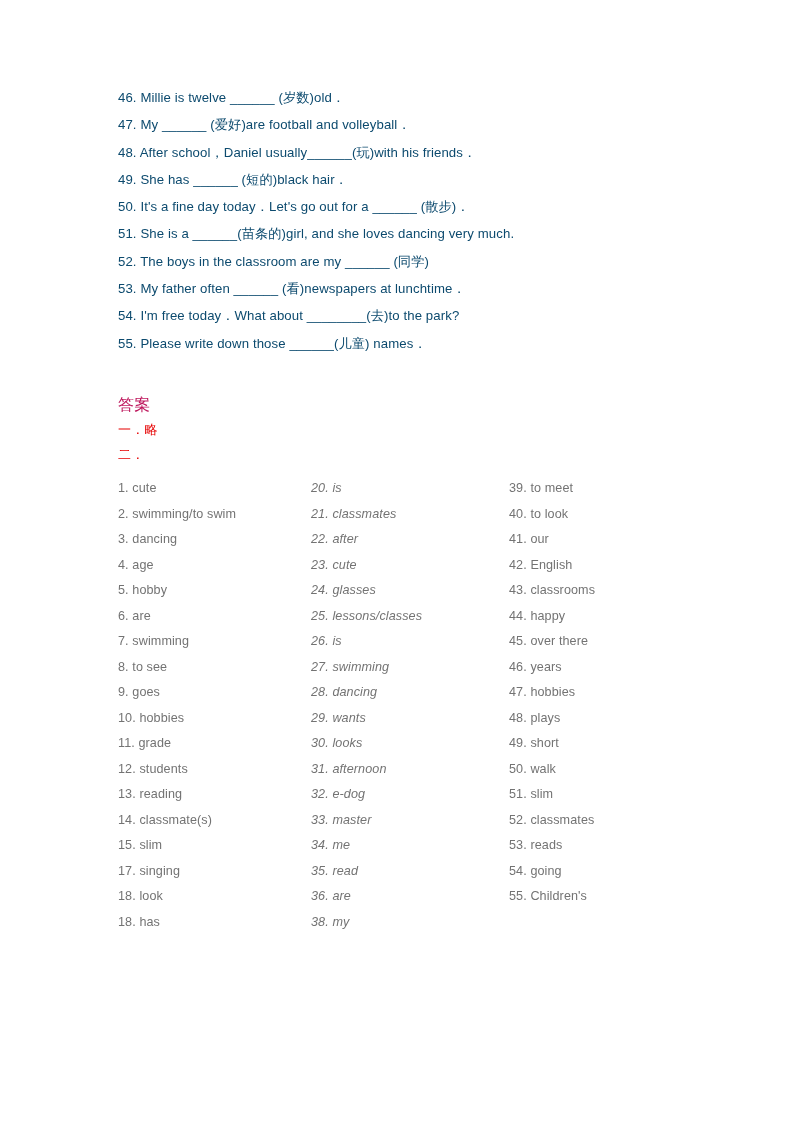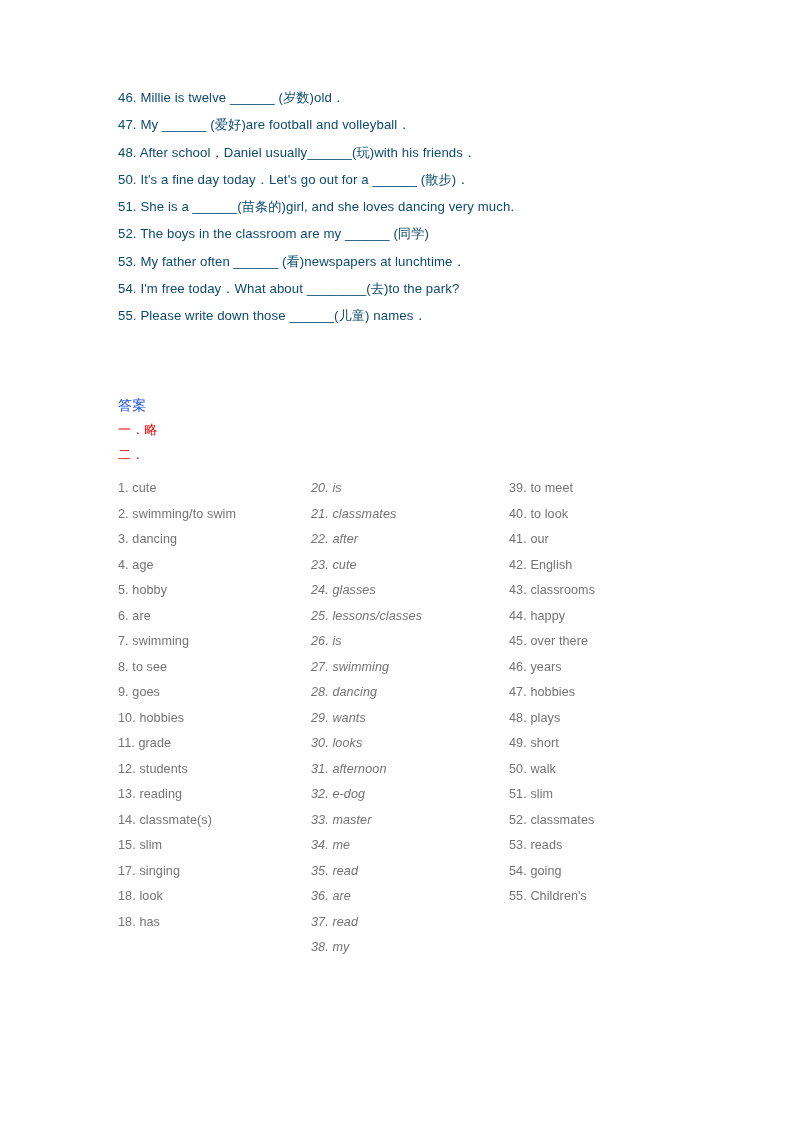--- a/index.html
+++ b/index.html
@@ -39,23 +39,23 @@
   }
 
   
   .ans-header {
     position: absolute;
     left: 118px;
     top: 393px;
     width: 400px;
   }
   .ans-title {
-    font-size: 14px;
+    font-size: 16px;
     line-height: 24px;
-    color: #1d4ed8;
+    color: #be185d;
     letter-spacing: 0.3px;
   }
   .ans-sub {
     font-size: 13px;
     line-height: 25px;
     color: #e60000;
     letter-spacing: 0.3px;
   }
 
   
@@ -85,20 +85,21 @@
 </style>
 </head>
 <body>
 
 <div class="page">
 
   <div class="questions">
     <div class="q-line">46. Millie is twelve ______ (岁数)old．</div>
     <div class="q-line">47. My ______ (爱好)are football and volleyball．</div>
     <div class="q-line">48. After school，Daniel usually______(玩)with his friends．</div>
+    <div class="q-line">49. She has ______ (短的)black hair．</div>
     <div class="q-line">50. It's a fine day today．Let's go out for a ______ (散步)．</div>
     <div class="q-line">51. She is a ______(苗条的)girl, and she loves dancing very much.</div>
     <div class="q-line">52. The boys in the classroom are my ______ (同学)</div>
     <div class="q-line">53. My father often ______ (看)newspapers at lunchtime．</div>
     <div class="q-line">54. I'm free today．What about ________(去)to the park?</div>
     <div class="q-line">55. Please write down those ______(儿童) names．</div>
   </div>
 
   <div class="ans-header">
     <div class="ans-title">答案</div>
@@ -140,21 +141,20 @@
       <div class="ans-item">27. swimming</div>
       <div class="ans-item">28. dancing</div>
       <div class="ans-item">29. wants</div>
       <div class="ans-item">30. looks</div>
       <div class="ans-item">31. afternoon</div>
       <div class="ans-item">32. e-dog</div>
       <div class="ans-item">33. master</div>
       <div class="ans-item">34. me</div>
       <div class="ans-item">35. read</div>
       <div class="ans-item">36. are</div>
-      <div class="ans-item">37. read</div>
       <div class="ans-item">38. my</div>
     </div>
 
     <div class="ans-col ans-col-3">
       <div class="ans-item">39. to meet</div>
       <div class="ans-item">40. to look</div>
       <div class="ans-item">41. our</div>
       <div class="ans-item">42. English</div>
       <div class="ans-item">43. classrooms</div>
       <div class="ans-item">44. happy</div>

